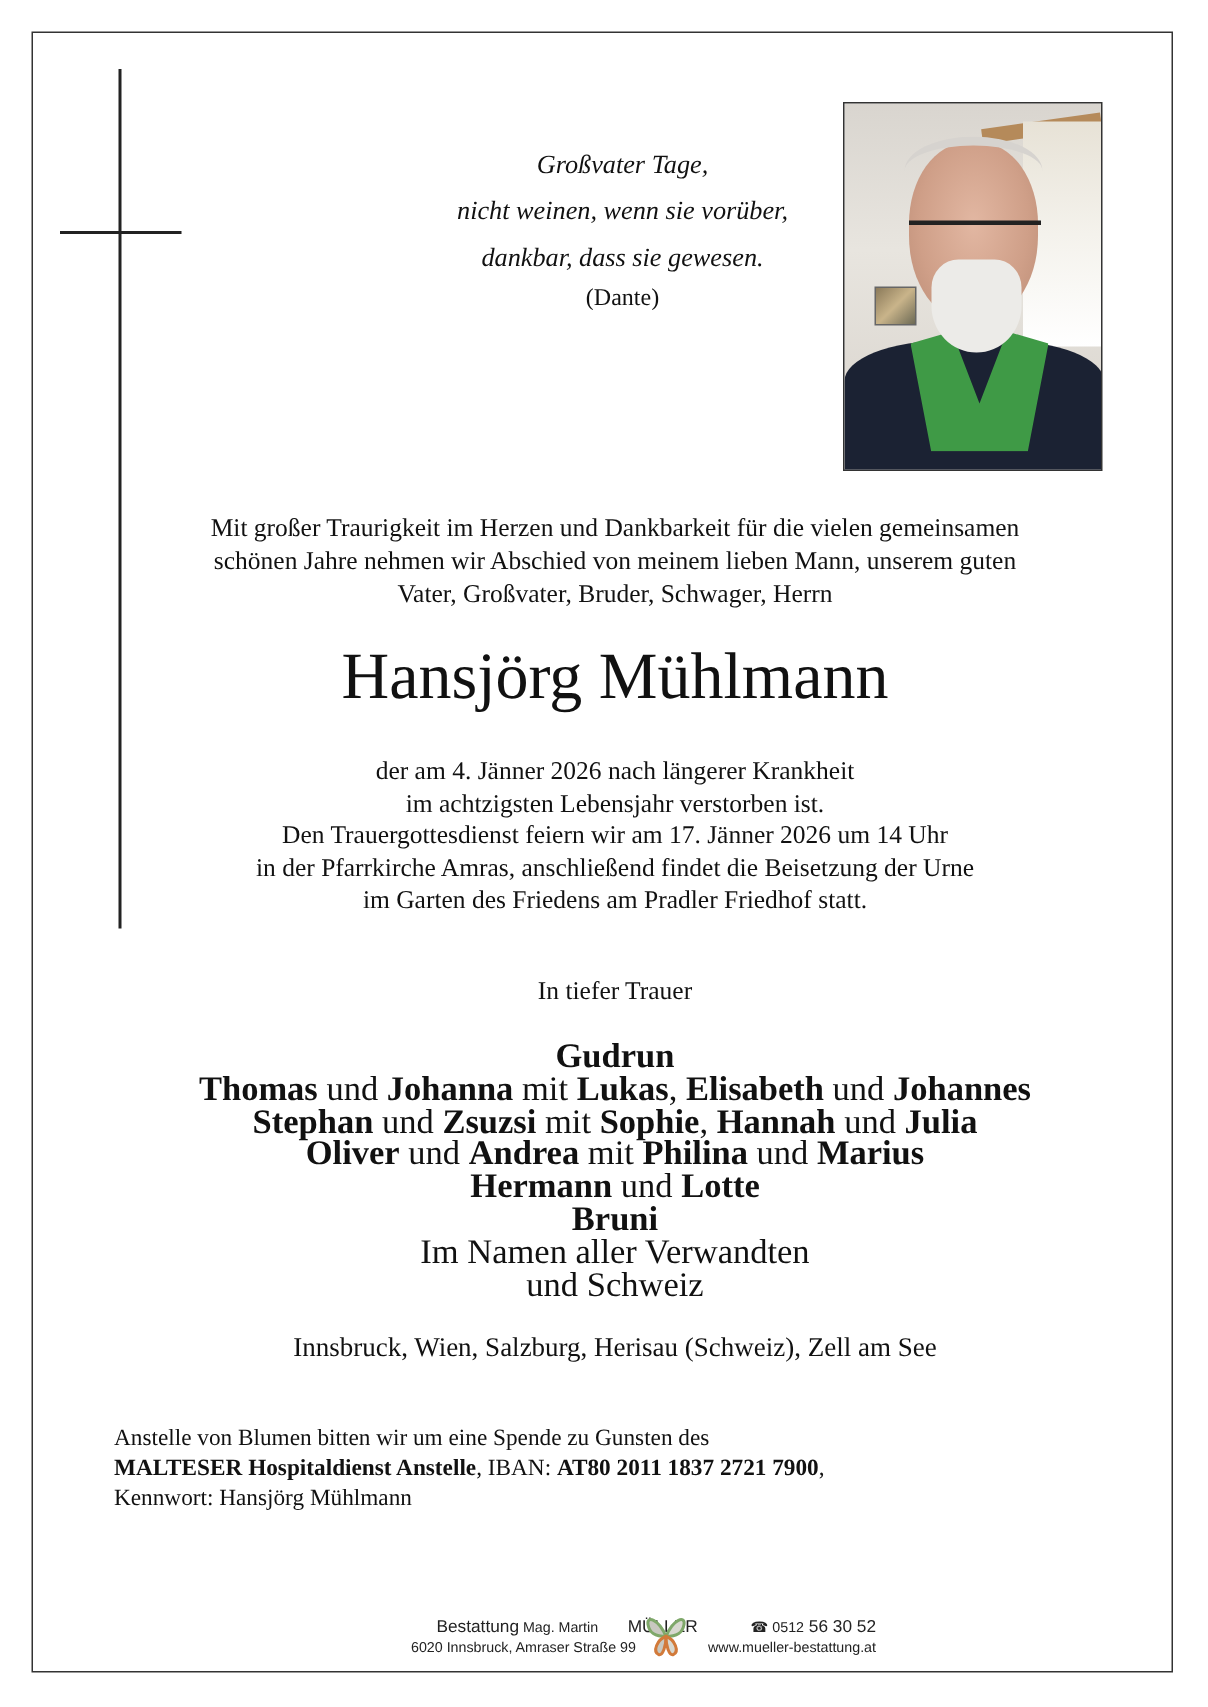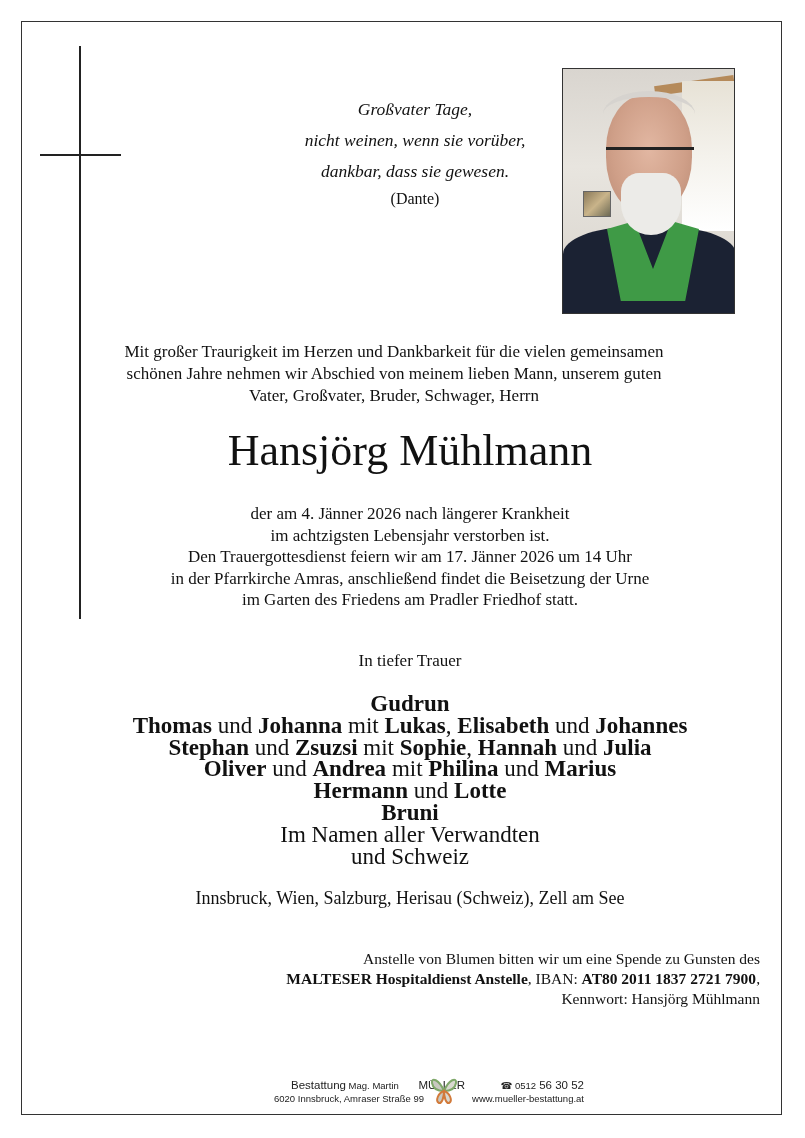--- a/index.html
+++ b/index.html
@@ -19,28 +19,28 @@
            background: linear-gradient(180deg, #e7e2d6 0%, #f4f2ec 50%, #ffffff 100%); }
   .photo .rail { position: absolute; right: 0; top: 6px; width: 80px; height: 10px; background: #b58a5a; transform: rotate(-8deg); transform-origin: right; }
   .photo .painting { position: absolute; left: 20px; top: 122px; width: 26px; height: 24px; background: linear-gradient(135deg,#8b7a5a,#c9b48a,#6d6a55); border: 1px solid #666; }
   .photo .head { position: absolute; left: 43px; top: 26px; width: 86px; height: 120px;
            border-radius: 45% 45% 48% 48%; background: radial-gradient(ellipse at 50% 45%, #e2b7a2 0%, #cf9f88 60%, #b98a74 100%); }
   .photo .hair { position: absolute; left: 40px; top: 22px; width: 92px; height: 40px; border-radius: 50% 50% 0 0; border-top: 6px solid #d6d3cf; }
   .photo .beard { position: absolute; left: 58px; top: 104px; width: 60px; height: 62px; border-radius: 30% 30% 50% 50%; background: #ecebe8; }
   .photo .glasses { position: absolute; left: 43px; top: 78px; width: 88px; height: 14px; border-top: 3px solid #222; }
   .photo .body { position: absolute; left: 0; top: 158px; width: 173px; height: 90px; background: #1b2233; border-radius: 40% 40% 0 0 / 30% 30% 0 0; }
   .photo .collar { position: absolute; left: 44px; top: 152px; width: 92px; height: 80px; background: #3f9a46; clip-path: polygon(0 10%, 30% 0, 50% 60%, 70% 0, 100% 10%, 85% 100%, 15% 100%); }
-  .intro { position: absolute; left: 44px; top: 341px; width: 700px; text-align: center; font-size: 17px; line-height: 22px; }
+  .intro { position: absolute; left: 60px; top: 341px; width: 700px; text-align: center; font-size: 17px; line-height: 22px; }
   .name { position: absolute; left: 60px; top: 421px; width: 700px; text-align: center; font-size: 44px; line-height: 60px; }
   .details { position: absolute; left: 60px; top: 503px; width: 700px; text-align: center; font-size: 17px; line-height: 21.5px; }
   .trauer { position: absolute; left: 60px; top: 650px; width: 700px; text-align: center; font-size: 17px; line-height: 22px; }
   .family { position: absolute; left: 60px; top: 693px; width: 700px; text-align: center; font-size: 23px; line-height: 21.8px; }
   .family b { font-weight: bold; }
   .places { position: absolute; left: 60px; top: 887px; width: 700px; text-align: center; font-size: 18px; line-height: 22px; }
-  .donation { position: absolute; left: 60px; top: 949px; width: 700px; text-align: right; font-size: 15.5px; line-height: 20px; }
+  .donation { position: absolute; left: 76px; top: 949px; width: 700px; text-align: left; font-size: 15.5px; line-height: 20px; }
   .donation b { font-weight: bold; }
   .footer { position: absolute; left: 274px; top: 1079px; width: 310px; height: 30px;
             font-family: "Liberation Sans", "DejaVu Sans", sans-serif; font-size: 9.5px; color: #222; }
   .footer .left { position: absolute; left: 0; top: 0; line-height: 13px; }
   .footer .left .big { font-size: 11.5px; padding-left: 17px; }
   .footer .right { position: absolute; right: 0; top: 0; line-height: 13px; text-align: right; }
   .footer .right .big { font-size: 11.5px; margin-top: 34px; }
   .footer .butterfly { position: absolute; left: 155px; top: -2px; width: 30px; height: 28px; }
 </style>
 </head>

